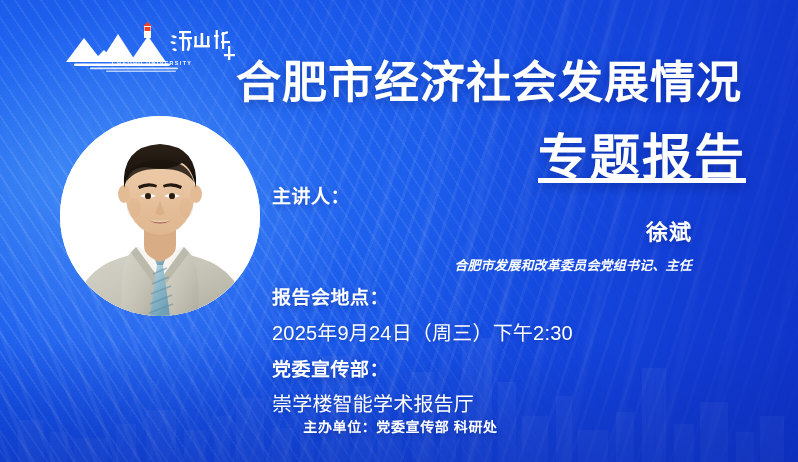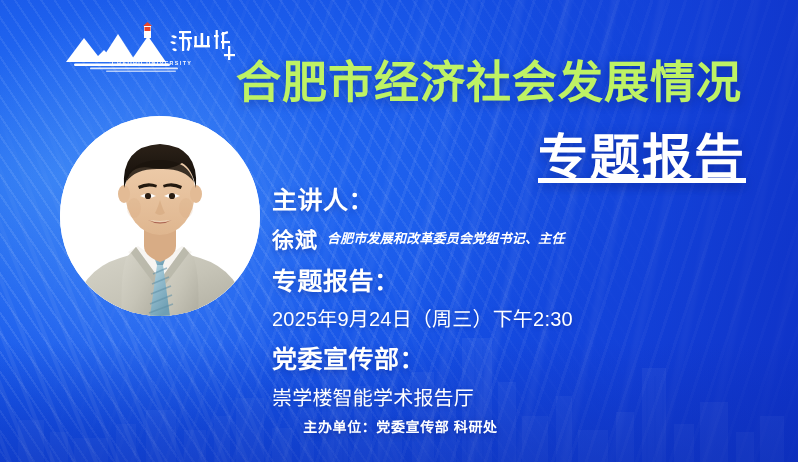--- a/index.html
+++ b/index.html
@@ -70,41 +70,41 @@
 
   
   .logo{position:absolute;left:64px;top:22px;width:172px;height:52px;}
   .logo svg{display:block;width:172px;height:52px;}
   .logo-en{position:absolute;left:90px;top:60px;width:124px;text-align:center;
     color:#ffffff;font-size:5.4px;letter-spacing:1.35px;font-weight:700;
     white-space:nowrap;opacity:.95;}
 
   
   .title1{position:absolute;left:236px;top:60px;
-    font-size:45px;line-height:1;font-weight:700;color:#bef264;
+    font-size:45px;line-height:1;font-weight:700;color:#ffffff;
     letter-spacing:1px;white-space:nowrap;
     text-shadow:0 3px 10px rgba(8,28,120,.45);}
   .title2{position:absolute;right:52px;top:133px;
     font-size:50px;line-height:1;font-weight:700;color:#ffffff;
     letter-spacing:2px;white-space:nowrap;
     text-shadow:0 3px 12px rgba(8,28,120,.5);text-decoration:underline;}
 
   
   .portrait-wrap{position:absolute;left:60px;top:116px;width:200px;height:200px;}
   .portrait-halo{position:absolute;left:-16px;top:-16px;width:232px;height:232px;
     border-radius:50%;
     background:radial-gradient(closest-side, rgba(255,255,255,.20), rgba(255,255,255,0) 70%);}
   .portrait{position:absolute;inset:0;border-radius:50%;overflow:hidden;background:#ffffff;}
   .portrait svg{display:block;width:200px;height:200px;}
 
   
   .info{position:absolute;left:272px;top:186px;width:420px;color:#fff;}
-  .lbl{font-size:25px;font-weight:700;letter-spacing:.5px;line-height:1.18;
+  .lbl{font-size:19px;font-weight:700;letter-spacing:.5px;line-height:1.18;
        text-shadow:0 2px 6px rgba(8,28,120,.40);}
-  .row-name{display:flex;align-items:center;gap:9px;margin-top:6px;}
+  .row-name{display:flex;align-items:flex-end;gap:9px;margin-top:6px;flex-direction:column;}
   .nm{font-size:22px;font-weight:700;letter-spacing:1px;
       text-shadow:0 2px 6px rgba(8,28,120,.40);}
   .nm-title{font-size:13px;font-weight:700;letter-spacing:.2px;white-space:nowrap;font-style:italic;}
   .val{font-size:20px;font-weight:400;letter-spacing:.2px;margin-top:7px;
        text-shadow:0 1px 4px rgba(8,28,120,.35);}
   .gap{height:13px;}
 
   .host{position:absolute;left:3px;right:0;top:416px;text-align:center;color:#fff;
     font-size:14px;font-weight:700;letter-spacing:.6px;
     text-shadow:0 2px 6px rgba(8,28,120,.45);}
@@ -292,21 +292,21 @@
     </div>
   </div>
 
   <div class="info">
     <div class="lbl">主讲人：</div>
     <div class="row-name">
       <span class="nm">徐斌</span>
       <span class="nm-title">合肥市发展和改革委员会党组书记、主任</span>
     </div>
     <div class="gap"></div>
-    <div class="lbl">专题报告：</div>
+    <div class="lbl">报告会地点：</div>
     <div class="val">2025年9月24日（周三）下午2:30</div>
     <div class="gap"></div>
     <div class="lbl">党委宣传部：</div>
     <div class="val">崇学楼智能学术报告厅</div>
   </div>
 
   <div class="host">主办单位：党委宣传部  科研处</div>
 
 </div>
 

